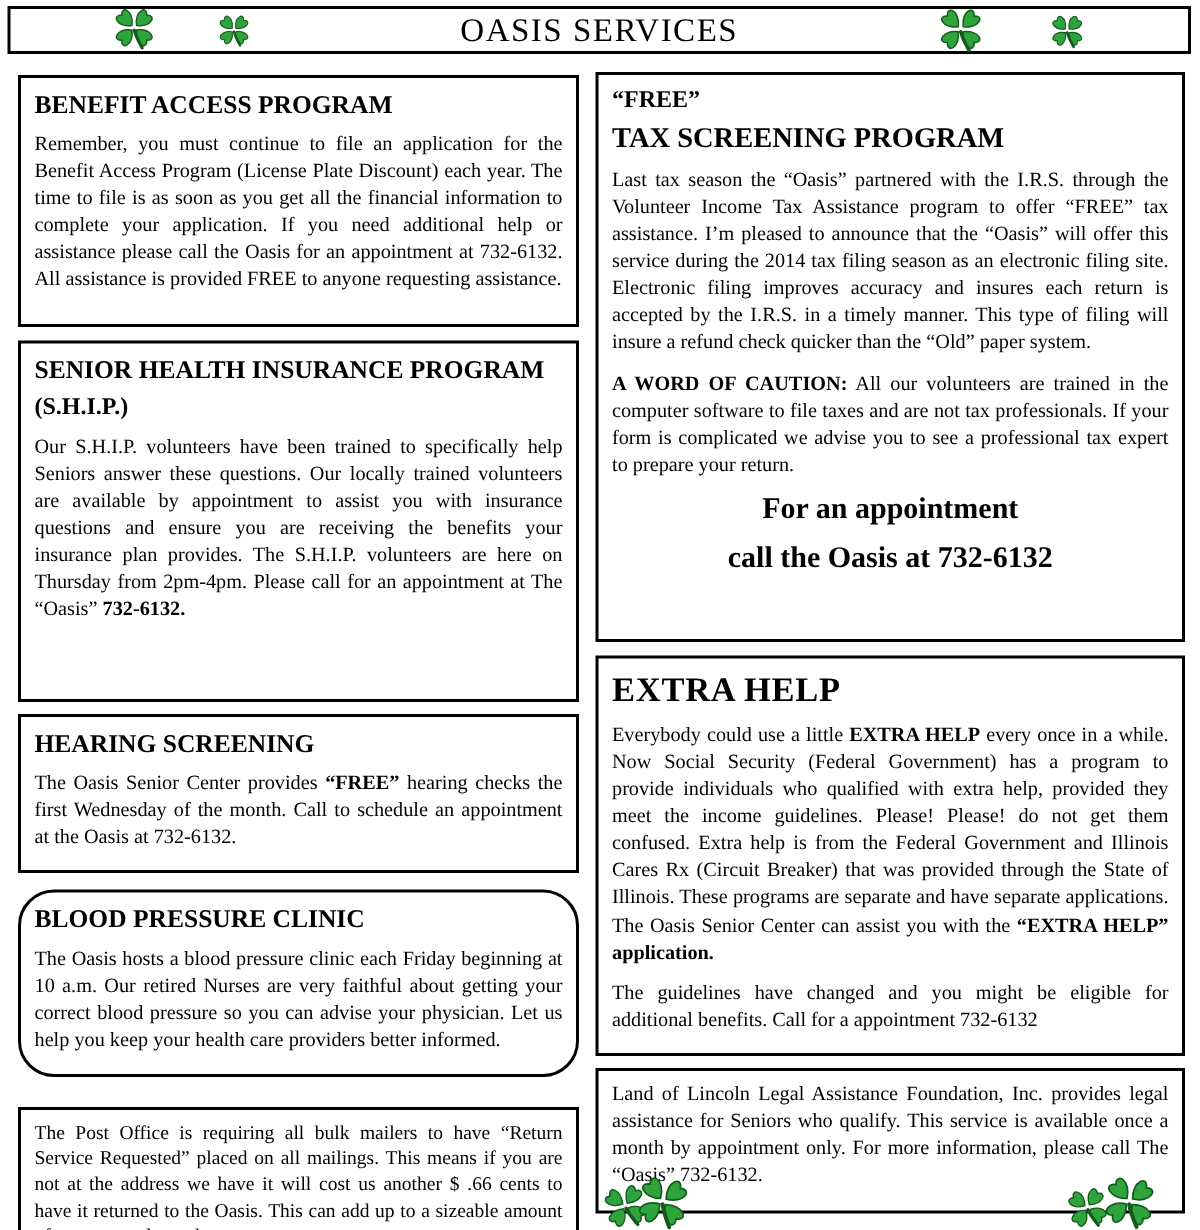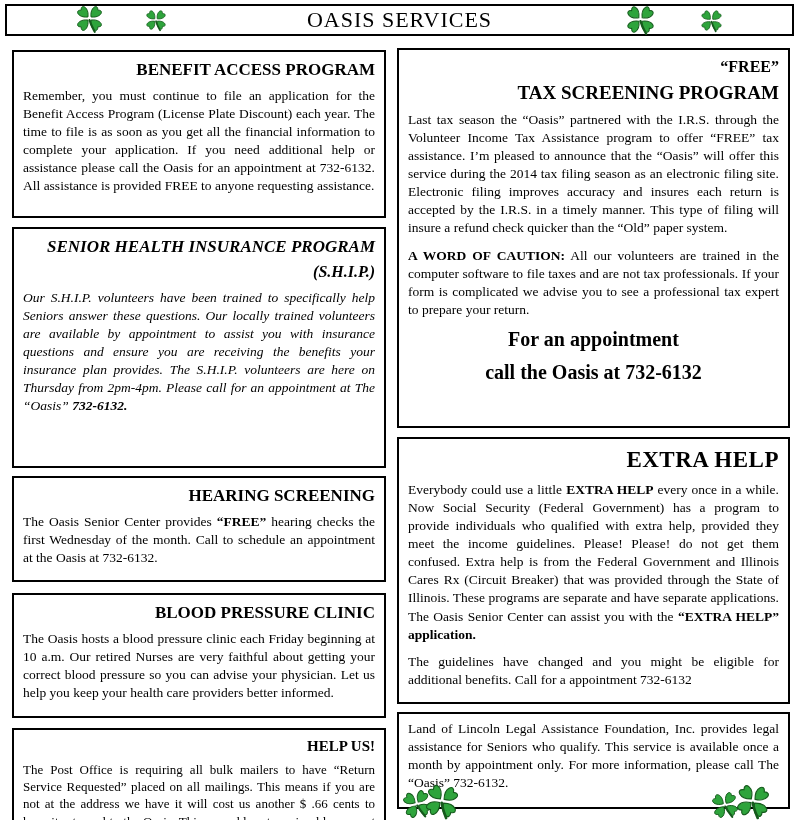--- a/index.html
+++ b/index.html
@@ -26,35 +26,35 @@
   }
   .clover{position:absolute;overflow:visible;fill:var(--clover-green);stroke:var(--clover-outline);stroke-width:3;}
   .col{position:absolute;}
   .col-left{left:12px;top:50px;width:374px;}
   .col-right{left:397px;top:48px;width:393px;}
   .box{
     border:2px solid var(--border);
     padding:6px 9px 4px 9px;
     background:var(--background);
   }
-  .sec-title{text-align:right;font-weight:bold;font-size:17px;margin:2px 0 7px 0;}
+  .sec-title{text-align:left;font-weight:bold;font-size:17px;margin:2px 0 7px 0;}
   .sec-title.sub{font-size:16px;margin-top:-1px;margin-bottom:8px;}
   .sec-title.sm{font-size:15px;margin-bottom:6px;}
   .sec-title.xl{font-size:23px;letter-spacing:0.5px;margin-bottom:8px;}
   .sec-title.free{font-size:16px;margin-bottom:6px;}
   .sec-title.tax{font-size:19px;margin-top:0;}
   .para{font-size:13.5px;line-height:1.34;text-align:justify;margin:0 0 9px 0;}
   .para.sm{font-size:13px;}
   .b{font-weight:bold;}
   .center-line{text-align:center;font-weight:bold;font-size:20px;margin:2px 0 10px 0;}
   
   .box-bap{min-height:168px;margin-bottom:9px;}
-  .box-ship{min-height:241px;margin-bottom:8px;font-style:italic;}
+  .box-ship{min-height:241px;margin-bottom:8px;}
   .box-hearing{min-height:91px;margin-bottom:11px;}
-  .box-bp{min-height:112px;margin-bottom:10px;}
+  .box-bp{min-height:112px;margin-bottom:20px;border-radius:24px;}
   .box-helpus{min-height:115px;}
   .box-tax{min-height:380px;margin-bottom:9px;}
   .box-extra{min-height:247px;margin-bottom:8px;}
   .box-legal{min-height:97px;}
   .shamrock-wrap{position:absolute;}
 </style>
 </head>
 <body>
 
 <svg width="0" height="0" style="position:absolute" aria-hidden="true">
@@ -105,21 +105,20 @@
     <div class="sec-title">HEARING SCREENING</div>
     <p class="para"><span>The Oasis Senior Center provides </span><span class="b">“FREE”</span><span> hearing checks the first Wednesday of the month. Call to schedule an appointment at the Oasis at 732-6132.</span></p>
   </div>
 
   <div class="box box-bp">
     <div class="sec-title">BLOOD PRESSURE CLINIC</div>
     <p class="para"><span>The Oasis hosts a blood pressure clinic each Friday beginning at 10 a.m. Our retired Nurses are very faithful about getting your correct blood pressure so you can advise your physician. Let us help you keep your health care providers better informed.</span></p>
   </div>
 
   <div class="box box-helpus">
-    <div class="sec-title sm">HELP US!</div>
     <p class="para sm"><span>The Post Office is requiring all bulk mailers to have “Return Service Requested” placed on all mailings. This means if you are not at the address we have it will cost us another $ .66 cents to have it returned to the Oasis. This can add up to a sizeable amount of money we do not have. </span></p>
   </div>
 
 </div>
 
 <div class="col col-right">
 
   <div class="box box-tax">
     <div class="sec-title free">“FREE”</div>
     <div class="sec-title tax">TAX SCREENING PROGRAM</div>

